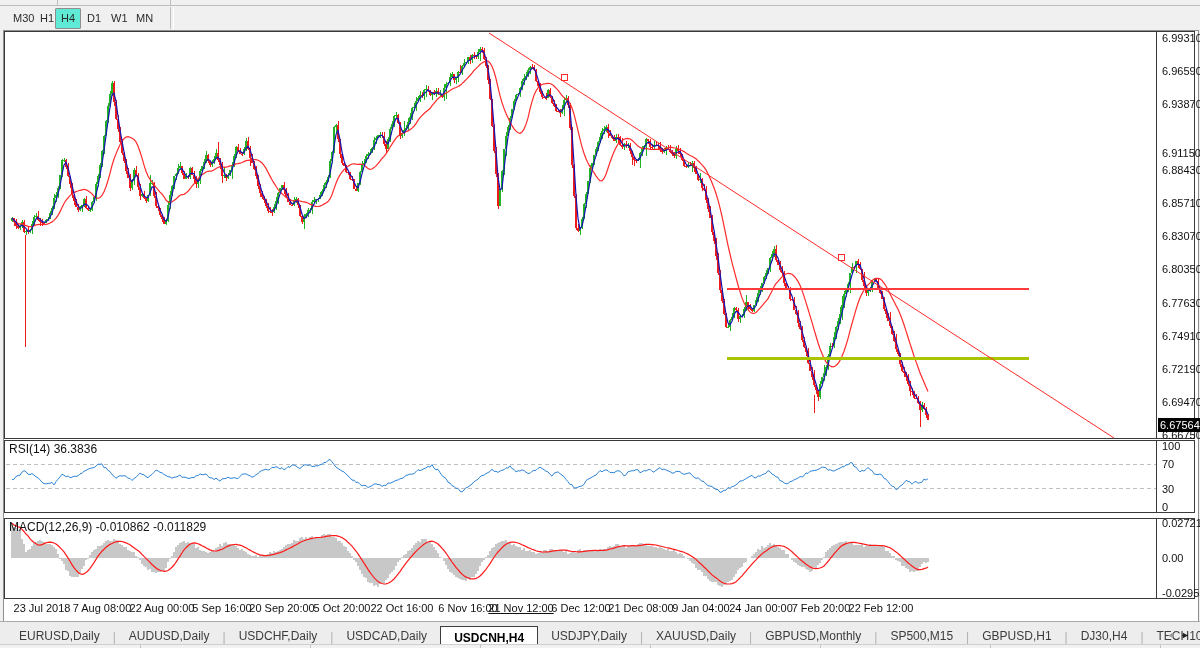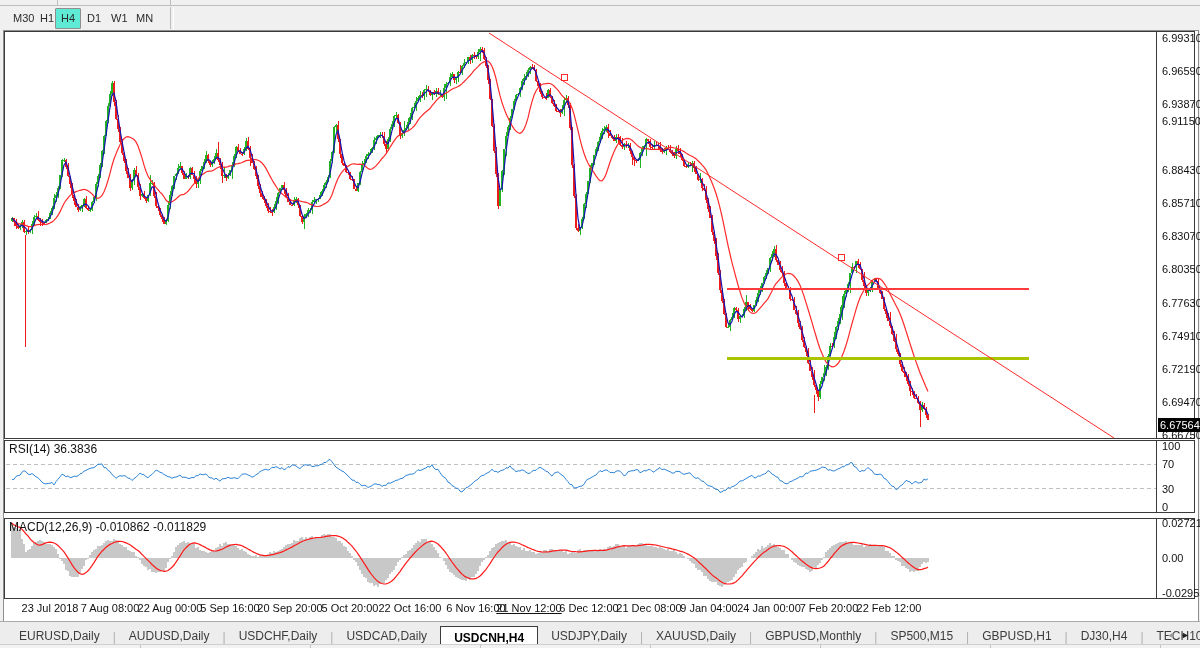--- a/index.html
+++ b/index.html
@@ -14,21 +14,21 @@
     text-align:center;cursor:default;border:1px solid transparent;}
   .tf-btn.active{background:#5eead4;border:1px solid #8f8f8f;border-radius:1px;}
   .toolbar .groove{position:absolute;top:1px;height:22px;width:2px;border-left:1px solid #bdbdbd;border-right:1px solid #ffffff;}
   
   .chart-window{position:absolute;left:3px;top:30px;width:1194px;height:590px;background:#ffffff;border:1px solid #8e8e8e;}
   .chart-window svg{position:absolute;left:0;top:0;}
   .chart-title{position:absolute;left:7px;top:3px;font-size:12px;font-weight:700;color:#111;z-index:5;}
   .chart-title .arrow{font-size:8px;vertical-align:2px;margin-right:4px;}
   .ind-label{position:absolute;left:5px;font-size:12px;color:#111;z-index:5;}
   .ax-label{position:absolute;left:1158px;font-size:11px;color:#111;white-space:nowrap;z-index:4;}
-  .time-label{position:absolute;top:571px;font-size:11px;color:#111;white-space:nowrap;transform:translateX(-50%);z-index:4;margin-left:8px;}
+  .time-label{position:absolute;top:571px;font-size:11px;color:#111;white-space:nowrap;transform:translateX(-50%);z-index:4;}
   .price-box{position:absolute;left:1154px;top:387px;width:40px;height:14px;background:#000;color:#fff;
     font-size:11px;line-height:14px;padding-left:2px;z-index:6;}
   
   .tabbar{position:absolute;left:0;top:621px;width:1200px;height:27px;background:#ededed;border-top:1px solid #aaa;
     display:flex;align-items:flex-end;}
   .tab{height:20px;line-height:20px;padding:0 13px;font-size:12px;color:#3c3c3c;white-space:nowrap;cursor:default;margin-bottom:3px;}
   .tab.active{background:#fff;border:1px solid #3c3c3c;border-bottom:none;font-weight:700;color:#000;height:22px;line-height:22px;margin-bottom:0;}
   .tab-sep{color:#b0b0b0;font-size:12px;margin-bottom:5px;}
   .tab-scroll{position:absolute;right:4px;top:8px;font-size:9px;color:#222;letter-spacing:6px;}
   .tab-scroll .dim{color:#9a9a9a;}
@@ -1463,21 +1463,21 @@
       </svg>
 
 
     <div class="ind-label" style="top:411px">RSI(14) 36.3836</div>
     <div class="ind-label" style="top:489px">MACD(12,26,9) -0.010862 -0.011829</div>
 
     <div id="price-axis">
         <div class="ax-label" style="top: 1px;">6.99310</div>
         <div class="ax-label" style="top: 34px;">6.96590</div>
         <div class="ax-label" style="top: 67px;">6.93870</div>
-        <div class="ax-label" style="top: 84px;">6.91150</div>
+        <div class="ax-label" style="top: 116px;">6.91150</div>
         <div class="ax-label" style="top: 133px;">6.88430</div>
         <div class="ax-label" style="top: 166px;">6.85710</div>
         <div class="ax-label" style="top: 199px;">6.83070</div>
         <div class="ax-label" style="top: 232px;">6.80350</div>
         <div class="ax-label" style="top: 266px;">6.77630</div>
         <div class="ax-label" style="top: 299px;">6.74910</div>
         <div class="ax-label" style="top: 332px;">6.72190</div>
         <div class="ax-label" style="top: 365px;">6.69470</div>
         <div class="ax-label" style="top: 398px;">6.66750</div>
       </div>

